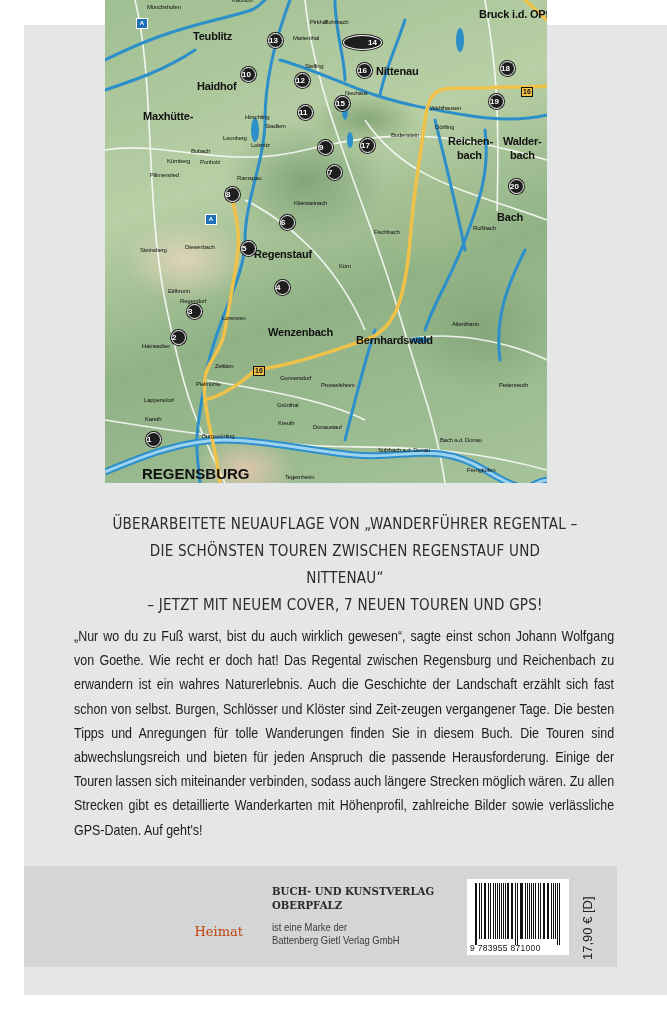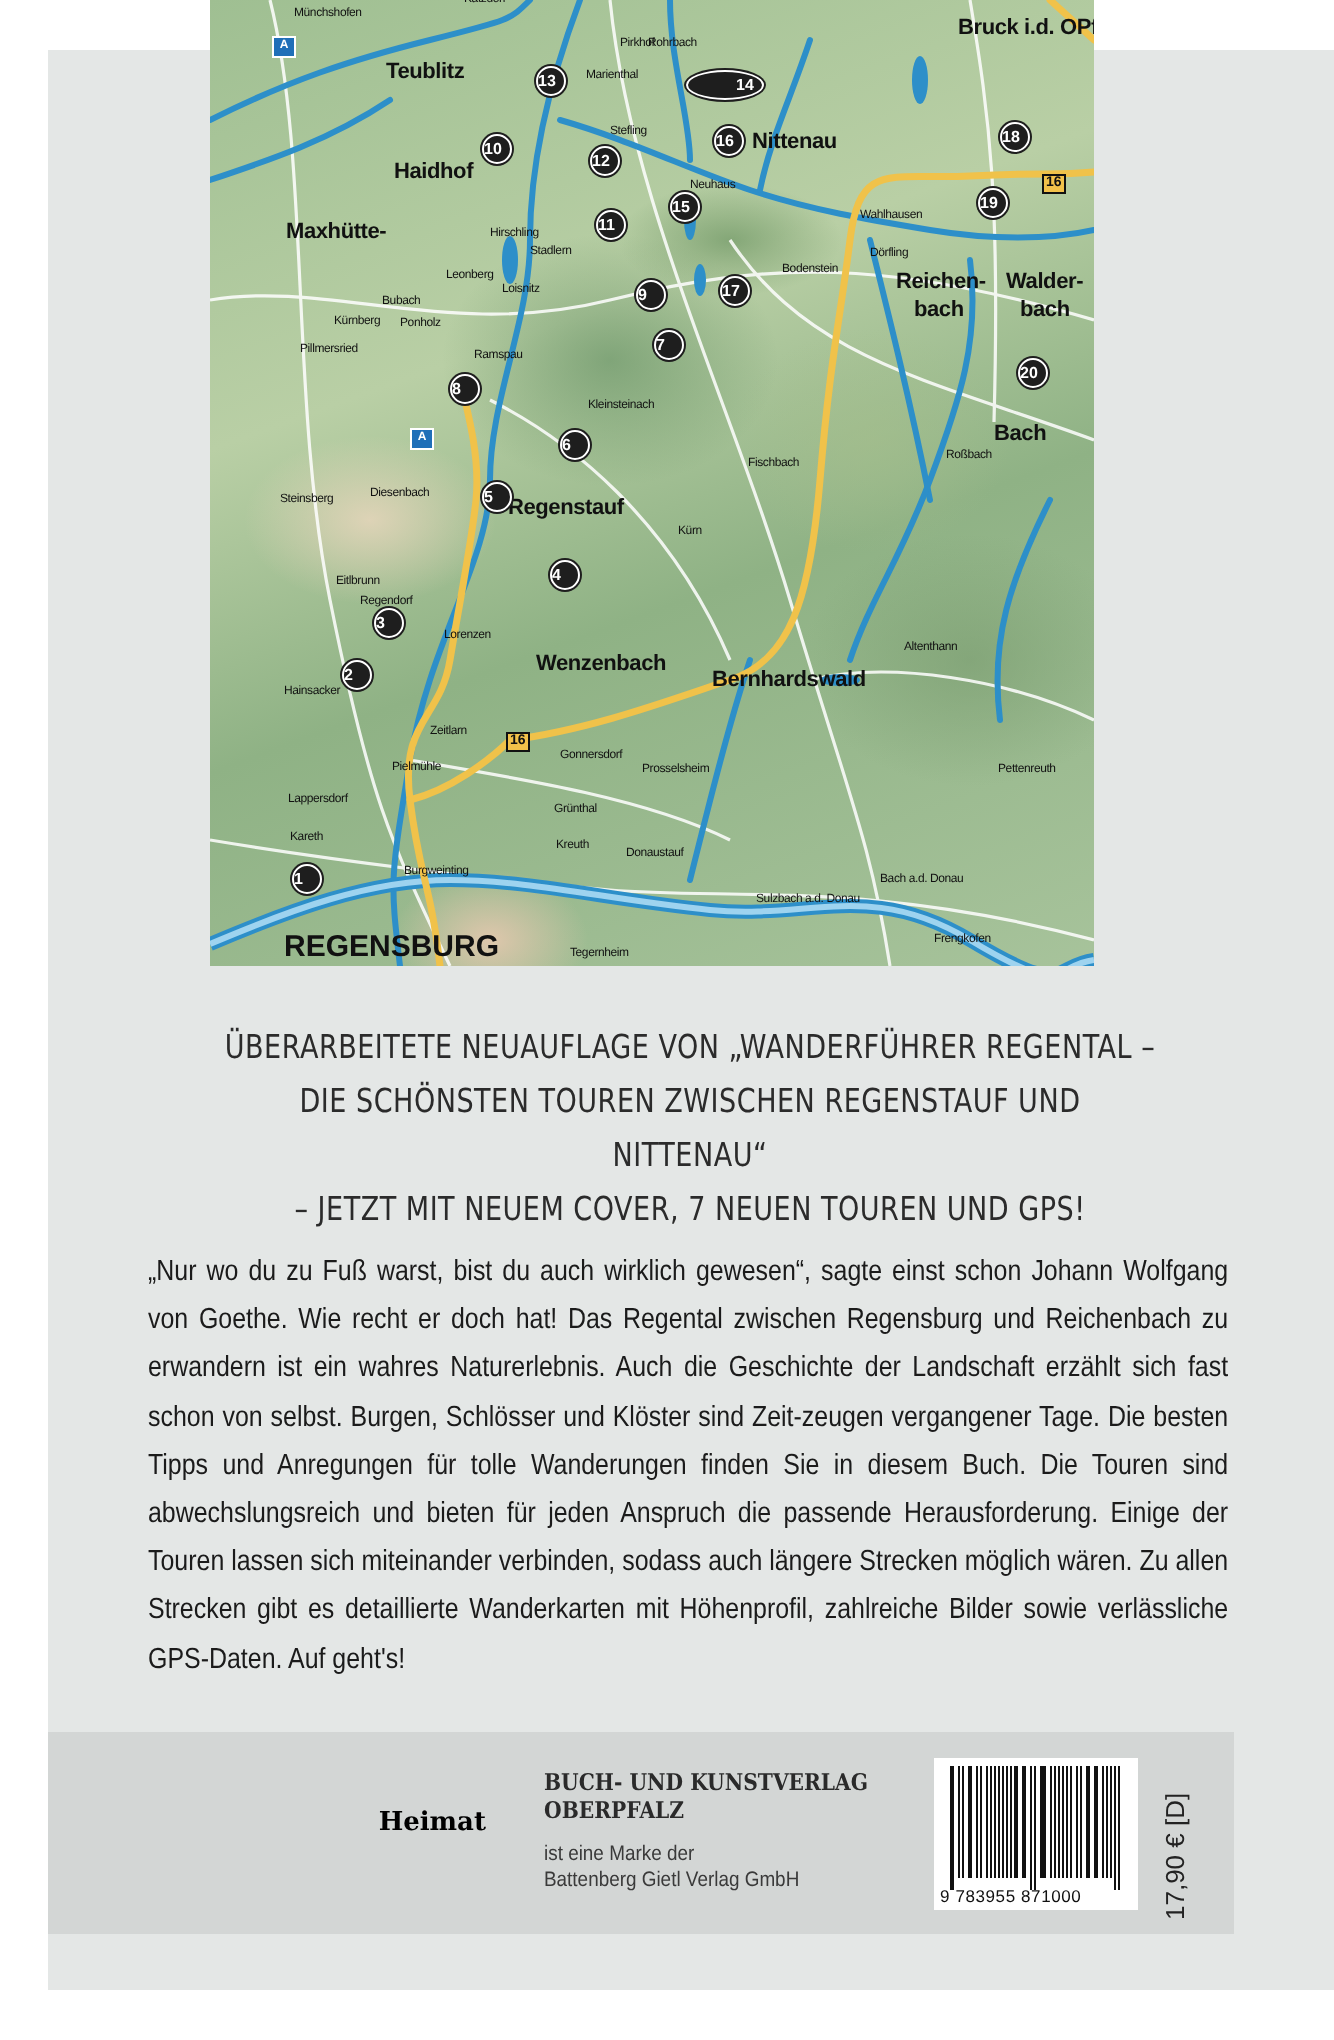--- a/index.html
+++ b/index.html
@@ -53,21 +53,21 @@
     position: absolute; left: 74px; top: 624px; width: 540px;
     color: #1b1b1b; font-family: "Liberation Sans", sans-serif;
     font-size: 14.5px; line-height: 24.2px; text-align: justify;
     transform: scaleX(0.86); transform-origin: left top;
     width: 628px;
   }
   .footer-band {
     position: absolute; left: 24px; top: 866px; width: 593px; height: 101px;
     background: #d3d6d5;
   }
-  .logo { position: absolute; left: 74px; top: 904px; width: 175px; height: 70px; color: #000000; font-weight: bold; }
+  .logo { position: absolute; left: 74px; top: 924px; width: 175px; height: 70px; color: #c2410c; }
   .logo .heimat { position: absolute; right: 6px; top: 0; font-family: "DejaVu Serif", serif; font-size: 13px; }
   .logo .l1, .logo .l2 { position: absolute; left: 0; font-family: "DejaVu Sans", sans-serif; font-size: 25px; letter-spacing: -1.2px; line-height: 25px; }
   .logo .l1 { top: 12px; }
   .logo .l2 { top: 34px; }
   .publisher { position: absolute; left: 272px; top: 884px; color: #2a2a2a; }
   .publisher .name {
     font-family: "DejaVu Serif", serif; font-weight: bold; font-size: 11.5px; line-height: 14px;
     transform: scaleX(0.88); transform-origin: left top; white-space: nowrap;
   }
   .publisher .sub {

